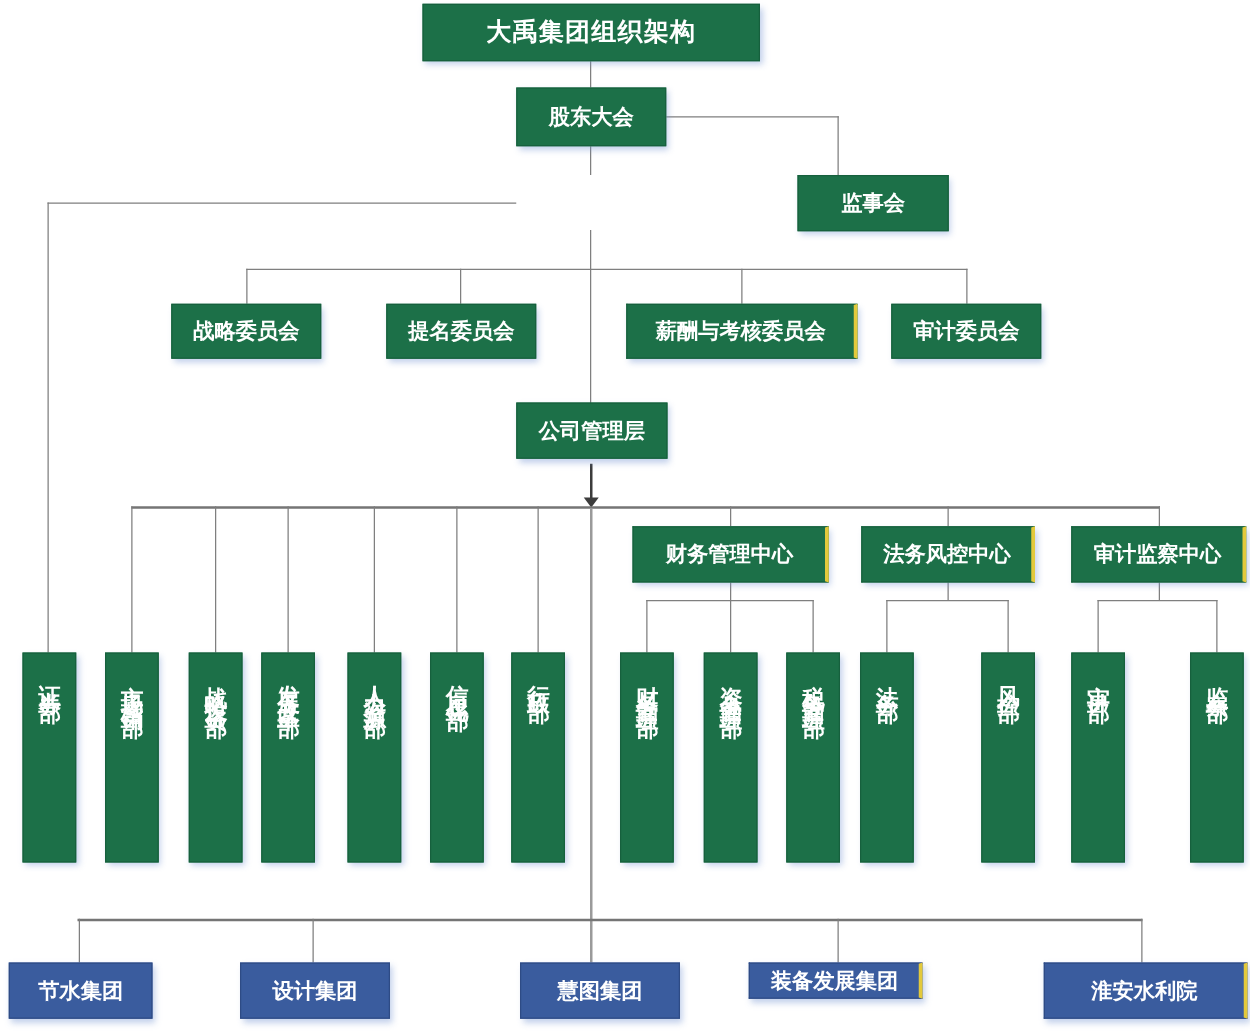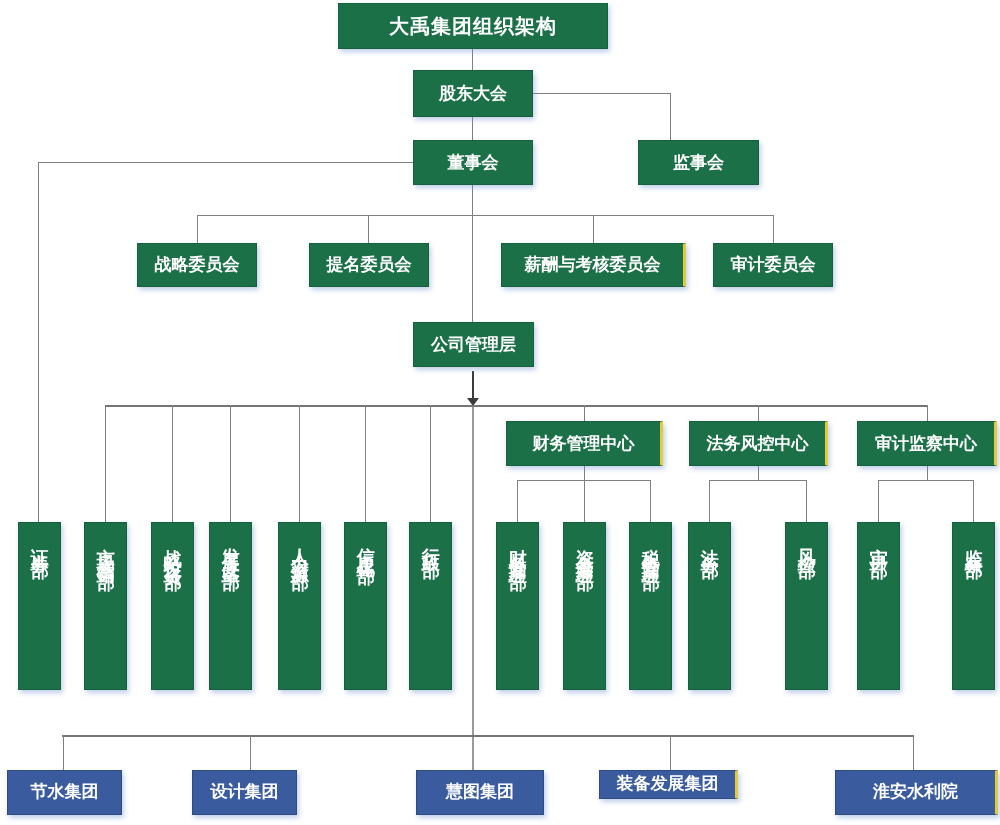--- a/index.html
+++ b/index.html
@@ -8,21 +8,21 @@
     font-family:"Liberation Sans","DejaVu Sans",sans-serif;
     background:#ffffff;
   }
   .box {
     position:absolute; box-sizing:border-box;
     display:flex; align-items:center; justify-content:center;
     color:#ffffff; font-weight:bold; font-size:17px; text-align:center;
     line-height:1.15;
   }
   .green  { background:#1C7048; border:1px solid #16603d; box-shadow:2px 3px 5px rgba(120,150,210,.45); }
-  .blue   { background:#3A5C9E; border:1px solid #2e4b85; box-shadow:2px 3px 5px rgba(120,150,210,.45);font-family:Liberation Mono, monospace; }
+  .blue   { background:#3A5C9E; border:1px solid #2e4b85; box-shadow:2px 3px 5px rgba(120,150,210,.45); }
   .yedge  { border-right:3px solid #E3C93C; }
   .title  { font-size:20px; letter-spacing:1px; }
   .vbox   { align-items:flex-start; padding-top:11px; }
   .vbox span {
     writing-mode:vertical-rl; text-orientation:upright;
     letter-spacing:6px; font-size:18px; font-weight:bold; color:#fff;
   }
   .ln { position:absolute; background:#7f7f7f; }
   .ln2 { position:absolute; background:#757575; }
   .lnDark { position:absolute; background:#3c3c3c; }
@@ -91,21 +91,20 @@
   <div class="ln2" style="left:62px;top:735px;width:852px;height:2px"></div>
   <div class="ln" style="left:63px;top:735px;width:1px;height:35px"></div>
   <div class="ln" style="left:250px;top:735px;width:1px;height:35px"></div>
   <div class="ln" style="left:670px;top:735px;width:1px;height:35px"></div>
   <div class="ln" style="left:913px;top:735px;width:1px;height:35px"></div>
 
   <div class="box green title" style="left:338px;top:3px;width:270px;height:46px">大禹集团组织架构</div>
 
   <div class="box green" style="left:413px;top:70px;width:120px;height:47px">股东大会</div>
 
-  <div class="box green" style="left:413px;top:140px;width:120px;height:45px">董事会</div>
 
   <div class="box green" style="left:638px;top:140px;width:121px;height:45px">监事会</div>
 
   <div class="box green" style="left:137px;top:243px;width:120px;height:44px">战略委员会</div>
   <div class="box green" style="left:309px;top:243px;width:120px;height:44px">提名委员会</div>
   <div class="box green" style="left:713px;top:243px;width:120px;height:44px">审计委员会</div>
   <div class="box green yedge" style="left:501px;top:243px;width:185px;height:44px">薪酬与考核委员会</div>
 
   <div class="box green" style="left:413px;top:322px;width:121px;height:45px">公司管理层</div>
 
@@ -150,18 +149,18 @@
       <span>风控部</span>
     </div>
   <div class="box green vbox" style="left:857px;top:522px;width:43px;height:168px">
       <span>审计部</span>
     </div>
   <div class="box green vbox" style="left:952px;top:522px;width:43px;height:168px">
       <span>监察部</span>
     </div>
 
   <div class="box blue" style="left:7px;top:770px;width:115px;height:45px">节水集团</div>
-  <div class="box blue" style="left:192px;top:770px;width:105px;height:45px">设计集团</div>
+  <div class="box blue" style="left:192px;top:770px;width:120px;height:45px">设计集团</div>
   <div class="box blue" style="left:416px;top:770px;width:128px;height:45px">慧图集团</div>
   <div class="box blue yedge" style="left:599px;top:770px;width:139px;height:29px">装备发展集团</div>
   <div class="box blue yedge" style="left:835px;top:770px;width:163px;height:45px">淮安水利院</div>
 
 </div>
 
 </body></html>

